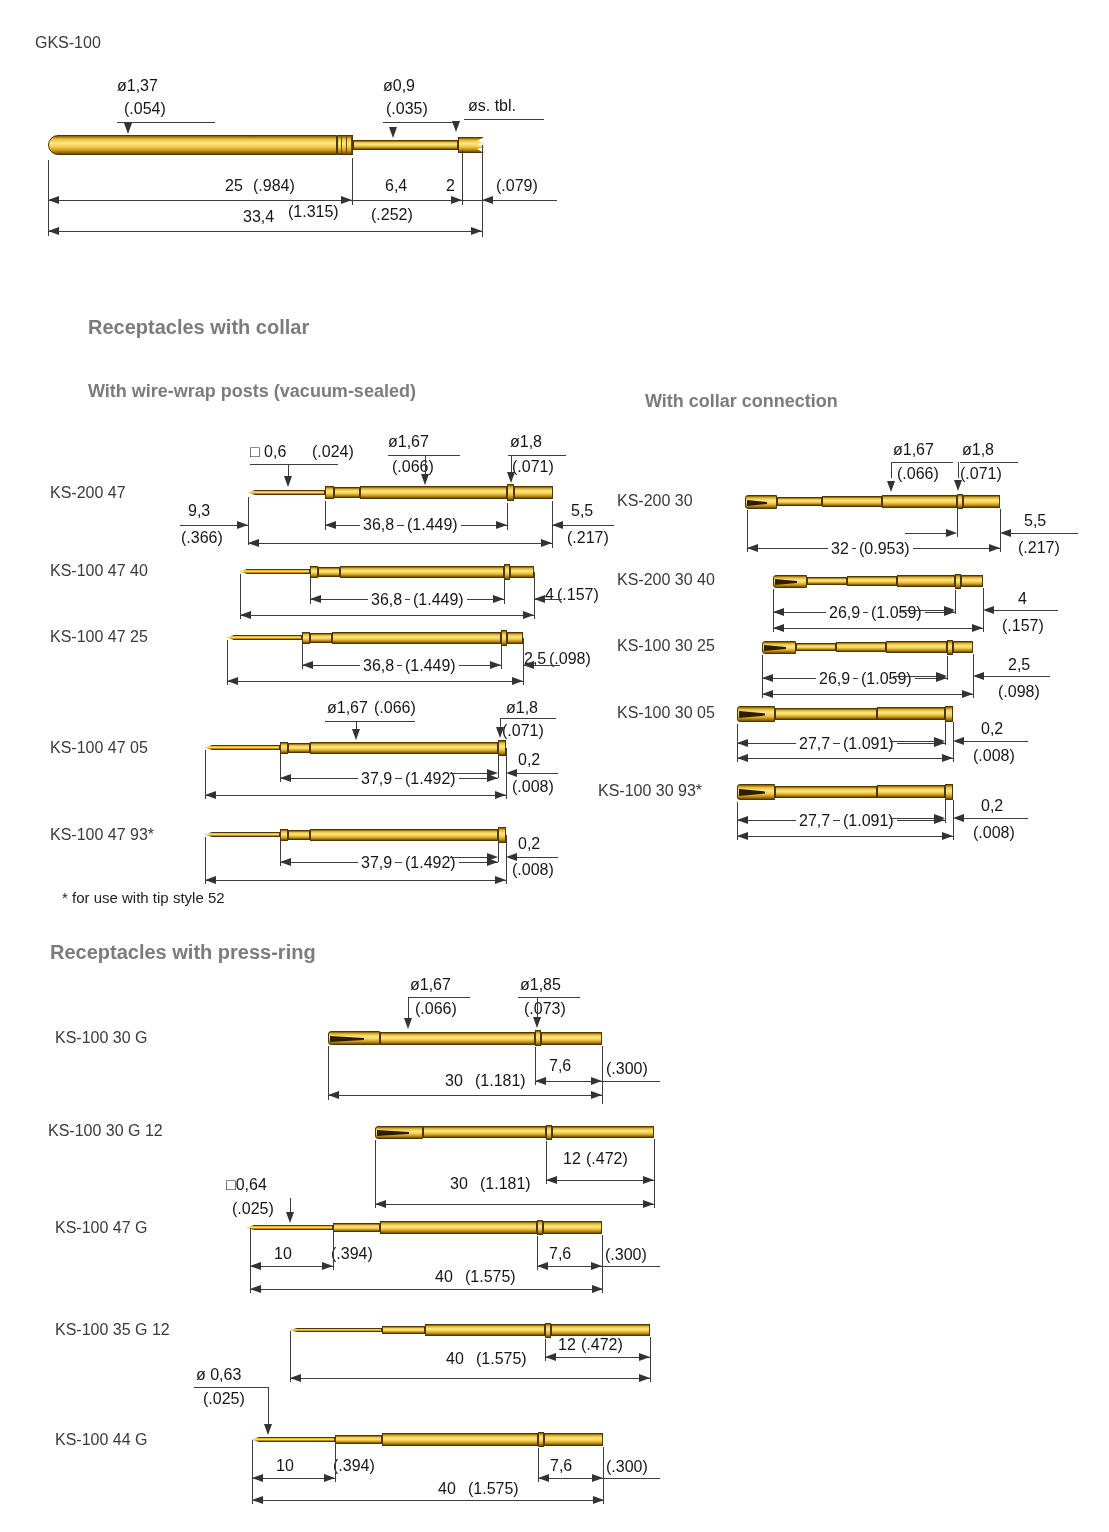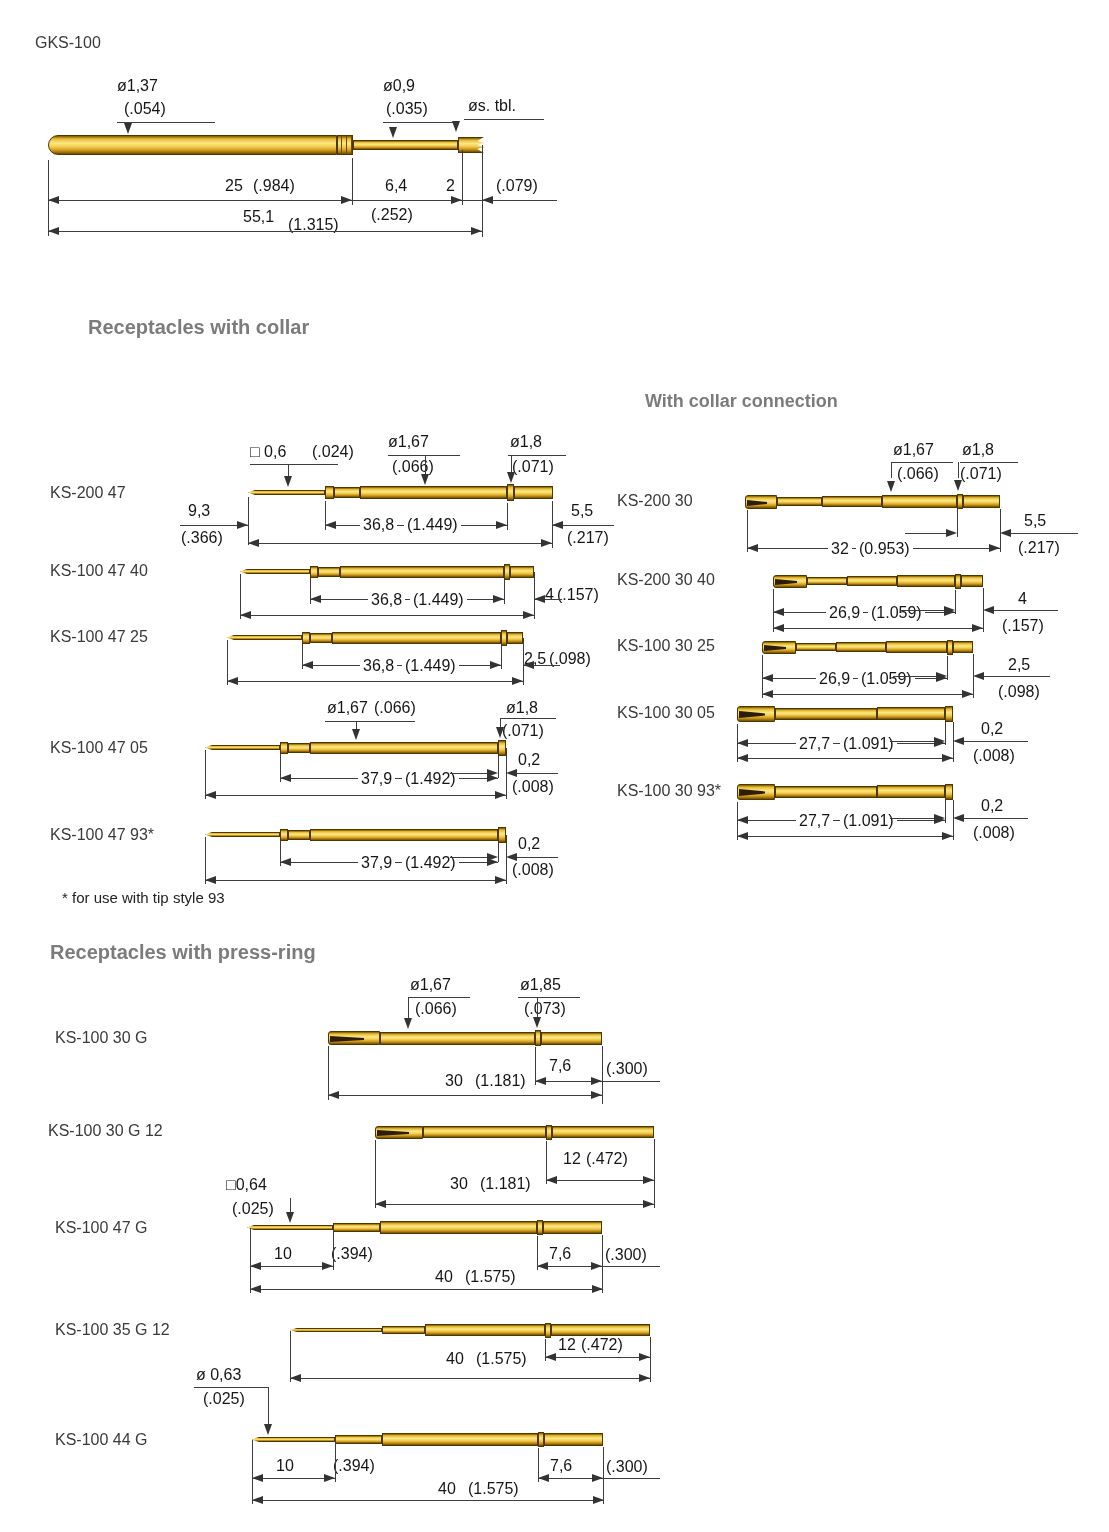--- a/index.html
+++ b/index.html
@@ -59,27 +59,28 @@
   <span class="t" style="left:496px;top:177px">(.079)</span>
   <i class="hl" style="left:48px;top:200px;width:509px"></i>
   <i class="aL" style="left:48px;top:196px"></i>
   <i class="aR" style="left:341px;top:196px"></i>
   <i class="aR" style="left:451px;top:196px"></i>
   <i class="aL" style="left:482px;top:196px"></i>
   <i class="vl" style="left:352px;top:158px;height:47px"></i>
   <i class="vl" style="left:462px;top:150px;height:55px"></i>
   <i class="vl" style="left:482px;top:145px;height:92px"></i>
   <i class="vl" style="left:48px;top:160px;height:76px"></i>
-  <span class="t" style="left:243px;top:208px">55,1</span>
-  <span class="t" style="left:288px;top:216px">(1.315)</span>
+  <span class="t" style="left:243px;top:208px">33,4</span>
+  <span class="t" style="left:288px;top:203px">(1.315)</span>
   <i class="hl" style="left:48px;top:231px;width:434px"></i>
   <i class="aL" style="left:48px;top:227px"></i>
   <i class="aR" style="left:471px;top:227px"></i>
 
   <span class="h1" style="left:88px;top:316px">Receptacles with collar</span>
+  <span class="h2" style="left:88px;top:381px">With wire-wrap posts (vacuum-sealed)</span>
   <span class="h2" style="left:645px;top:391px">With collar connection</span>
 
   <span class="nm" style="left:50px;top:484px">KS-200 47</span>
   <b class="seg postL" style="left:248px;top:490px;width:77px;height:5px"></b>
   <b class="seg" style="left:325px;top:486px;width:9px;height:13px"></b>
   <b class="seg" style="left:334px;top:487px;width:26px;height:11px"></b>
   <b class="seg" style="left:360px;top:486px;width:147px;height:13px"></b>
   <b class="seg" style="left:507px;top:484px;width:7px;height:17px"></b>
   <b class="seg" style="left:514px;top:486px;width:39px;height:13px"></b>
   <span class="t" style="left:250px;top:443px">□ 0,6</span>
@@ -219,21 +220,21 @@
   <i class="aL" style="left:506px;top:853px"></i>
   <i class="hl" style="left:517px;top:857px;width:41px"></i>
   <i class="hl" style="left:205px;top:880px;width:301px"></i>
   <i class="aL" style="left:205px;top:876px"></i>
   <i class="aR" style="left:495px;top:876px"></i>
   <i class="vl" style="left:205px;top:837px;height:47px"></i>
   <i class="vl" style="left:280px;top:841px;height:25px"></i>
   <i class="vl" style="left:498px;top:843px;height:19px"></i>
   <i class="vl" style="left:506px;top:835px;height:49px"></i>
 
-  <span class="fn" style="left:62px;top:889px">* for use with tip style 93</span>
+  <span class="fn" style="left:62px;top:889px">* for use with tip style 52</span>
 
   <span class="nm" style="left:617px;top:492px">KS-200 30</span>
   <b class="seg" style="left:745px;top:495px;width:32px;height:14px;border-radius:3px 0 0 3px">
       <i class="slot" style="left:1px;top:4px;width:20px;height:6px"></i>
     </b>
   <b class="seg" style="left:777px;top:497px;width:45px;height:9px"></b>
   <b class="seg" style="left:822px;top:496px;width:60px;height:11px"></b>
   <b class="seg" style="left:882px;top:495px;width:75px;height:13px"></b>
   <b class="seg" style="left:957px;top:494px;width:6px;height:15px"></b>
   <b class="seg" style="left:963px;top:495px;width:37px;height:13px"></b>
@@ -334,21 +335,21 @@
   <i class="aR" style="left:934px;top:737px"></i>
   <i class="aL" style="left:953px;top:737px"></i>
   <i class="hl" style="left:964px;top:741px;width:64px"></i>
   <i class="hl" style="left:737px;top:758px;width:216px"></i>
   <i class="aL" style="left:737px;top:754px"></i>
   <i class="aR" style="left:942px;top:754px"></i>
   <i class="vl" style="left:737px;top:724px;height:38px"></i>
   <i class="vl" style="left:945px;top:722px;height:23px"></i>
   <i class="vl" style="left:953px;top:722px;height:40px"></i>
 
-  <span class="nm" style="left:617px;top:782px">KS-100 30 93*</span>
+  <span class="nm" style="left:598px;top:782px">KS-100 30 93*</span>
   <b class="seg" style="left:737px;top:784px;width:38px;height:16px;border-radius:3px 0 0 3px">
       <i class="slot" style="left:1px;top:4px;width:26px;height:7px"></i>
     </b>
   <b class="seg" style="left:775px;top:786px;width:102px;height:12px"></b>
   <b class="seg" style="left:877px;top:785px;width:68px;height:13px"></b>
   <b class="seg" style="left:945px;top:784px;width:8px;height:16px"></b>
   <i class="hl" style="left:737px;top:820px;width:208px"></i>
   <i class="aL" style="left:737px;top:816px"></i>
   <i class="aR" style="left:934px;top:816px"></i>
   <span class="t bg" style="left:796px;top:812px">27,7</span>

